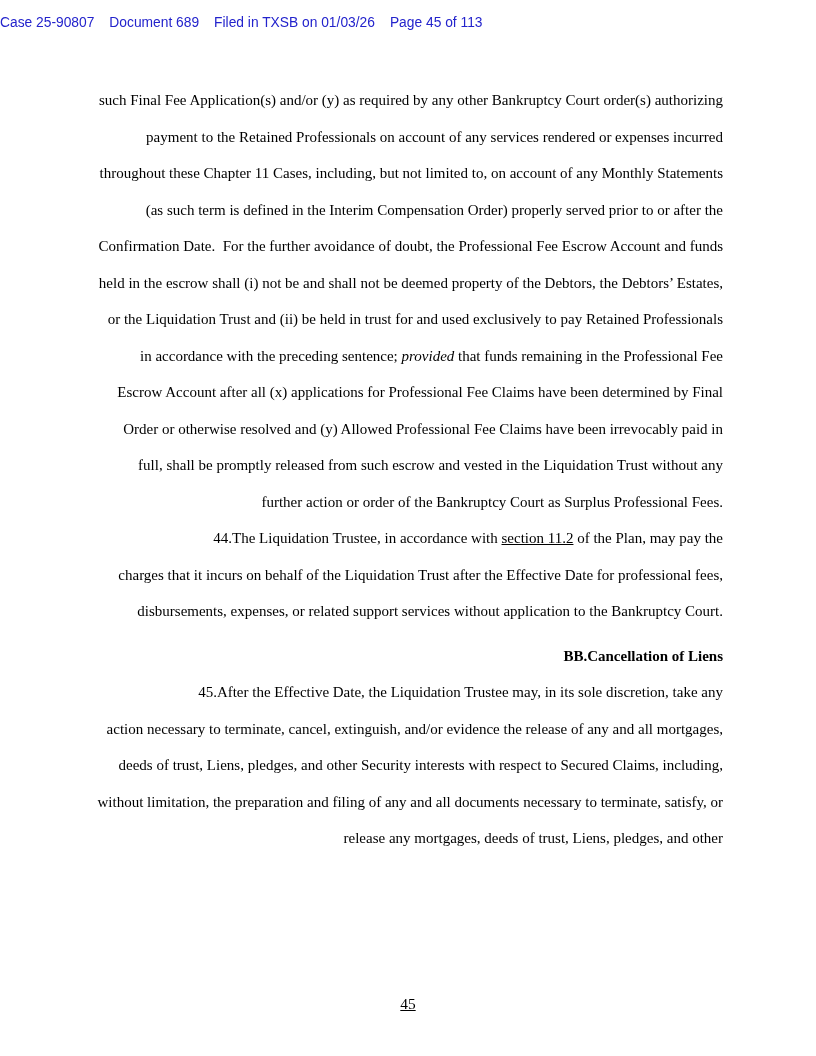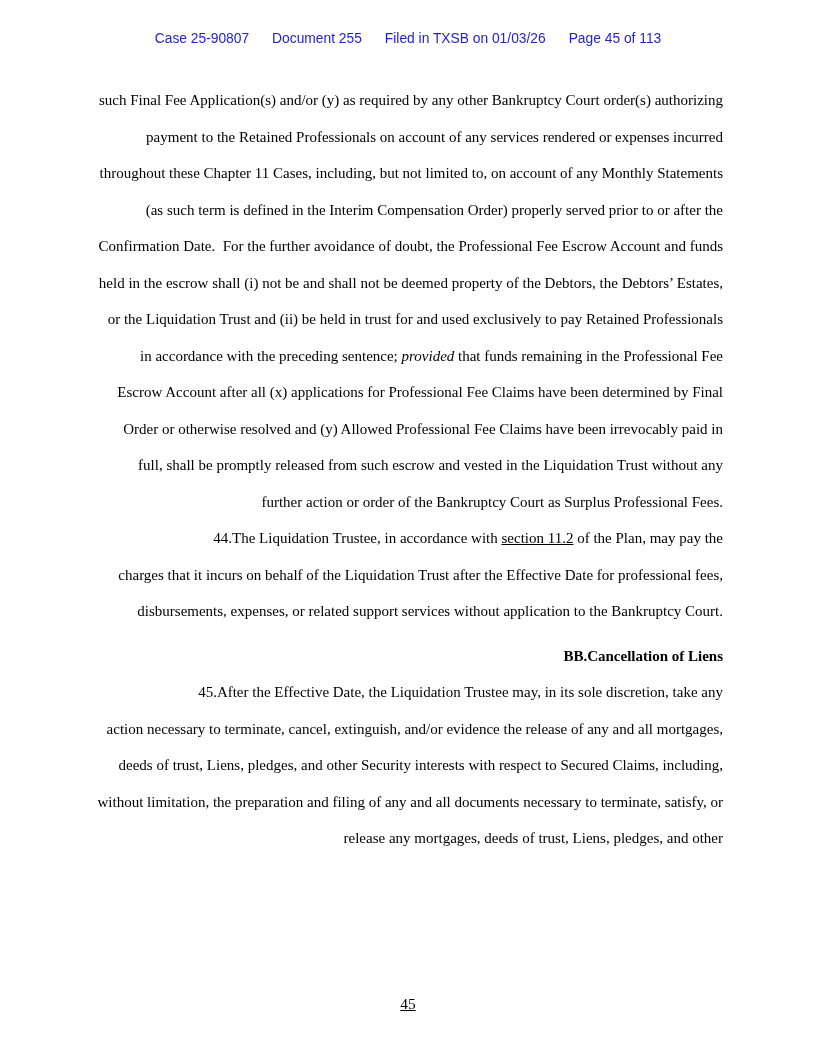--- a/index.html
+++ b/index.html
@@ -12,27 +12,25 @@
     background: #ffffff;
     overflow: hidden;
     color: #000000;
   }
   .pacer-header {
     position: absolute;
     top: 15px;
     left: 0;
     width: 100%;
     display: flex;
-    justify-content: center;
-    gap: 23px;
+    gap: 15px;
     font-family: "Liberation Sans", "DejaVu Sans", sans-serif;
     font-size: 13.8px;
     color: #2323cc;
     white-space: nowrap;
-    margin-top: 16px;
   }
   .doc-body {
     position: absolute;
     top: 82px;
     left: 95px;
     width: 628px;
     font-family: "Liberation Serif", "DejaVu Serif", serif;
     font-size: 15px;
     line-height: 36.5px;
     text-align: justify;
@@ -66,21 +64,21 @@
     text-decoration: underline;
   }
 </style>
 </head>
 <body>
 
 <div class="page">
 
   <div class="pacer-header">
     <span>Case 25-90807</span>
-    <span>Document 255</span>
+    <span>Document 689</span>
     <span>Filed in TXSB on 01/03/26</span>
     <span>Page 45 of 113</span>
   </div>
 
   <div class="doc-body">
 
     <p><span>such Final Fee Application(s) and/or (y) as required by any other Bankruptcy Court order(s) authorizing payment to the Retained Professionals on account of any services rendered or expenses incurred throughout these Chapter 11 Cases, including, but not limited to, on account of any Monthly Statements (as such term is defined in the Interim Compensation Order) properly served prior to or after the Confirmation Date.&nbsp; For the further avoidance of doubt, the Professional Fee Escrow Account and funds held in the escrow shall (i) not be and shall not be deemed property of the Debtors, the Debtors’ Estates, or the Liquidation Trust and (ii) be held in trust for and used exclusively to pay Retained Professionals in accordance with the preceding sentence; </span><span class="italic">provided</span><span> that funds remaining in the Professional Fee Escrow Account after all (x) applications for Professional Fee Claims have been determined by Final Order or otherwise resolved and (y) Allowed Professional Fee Claims have been irrevocably paid in full, shall be promptly released from such escrow and vested in the Liquidation Trust without any further action or order of the Bankruptcy Court as Surplus Professional Fees.</span></p>
 
     <p class="para-indent"><span class="para-number">44.</span><span>The Liquidation Trustee, in accordance with </span><span class="underline">section 11.2</span><span> of the Plan, may pay the charges that it incurs on behalf of the Liquidation Trust after the Effective Date for professional fees, disbursements, expenses, or related support services without application to the Bankruptcy Court.</span></p>
 

